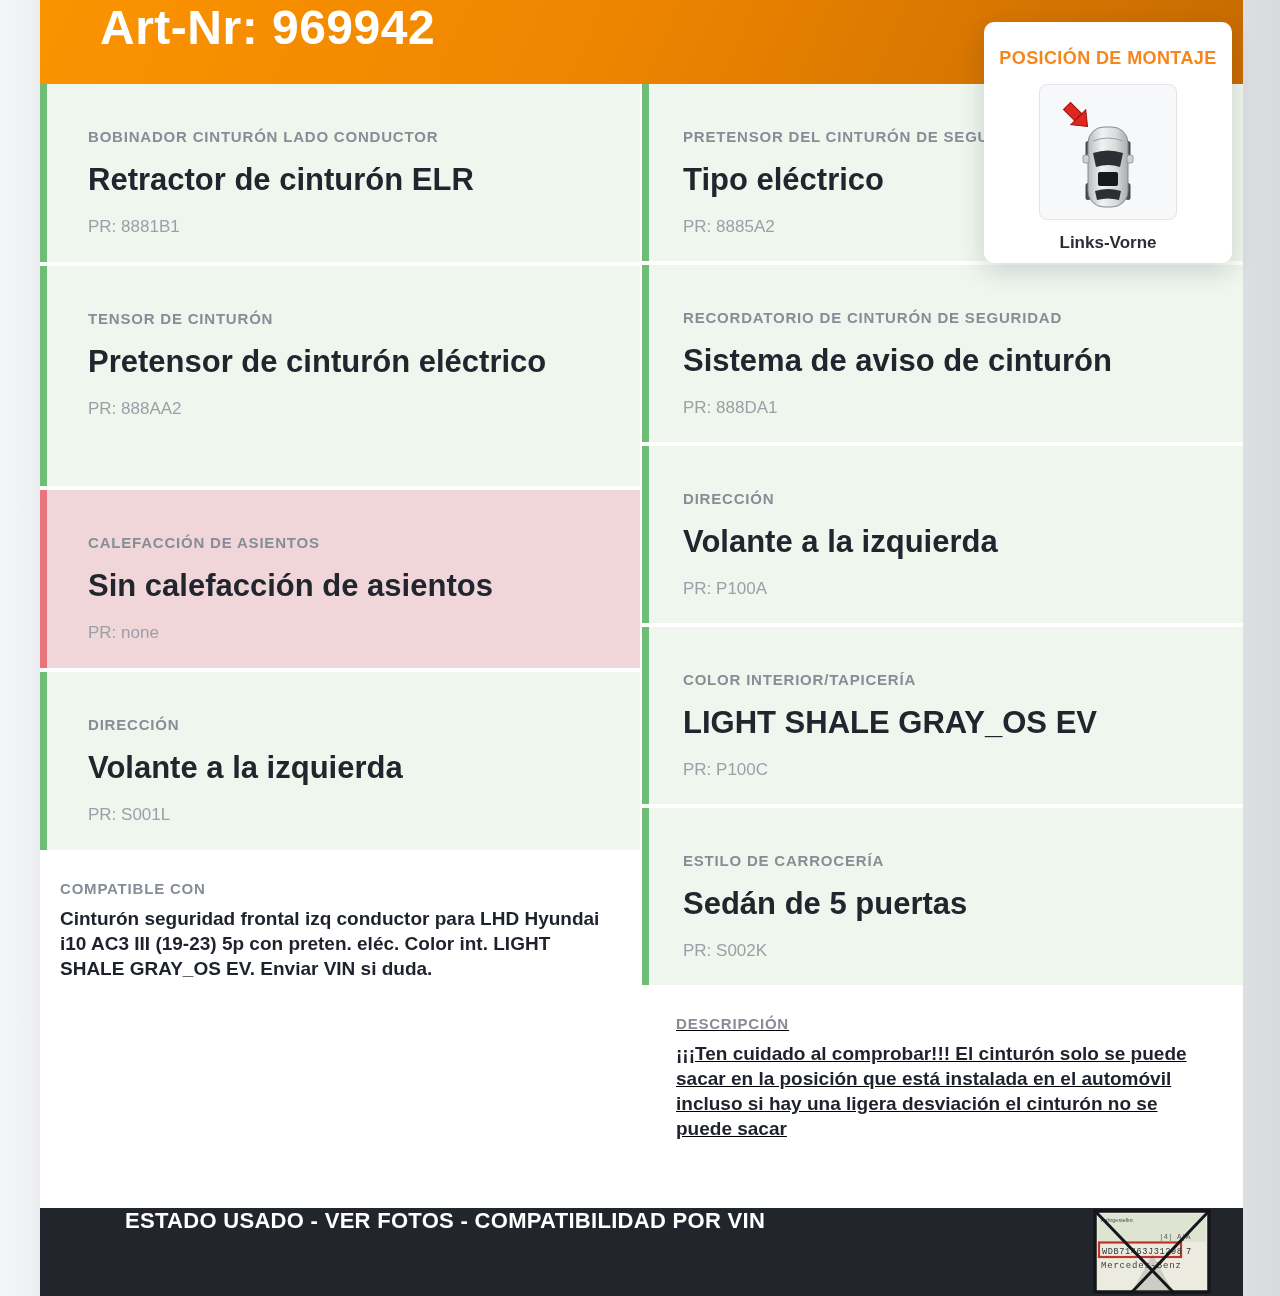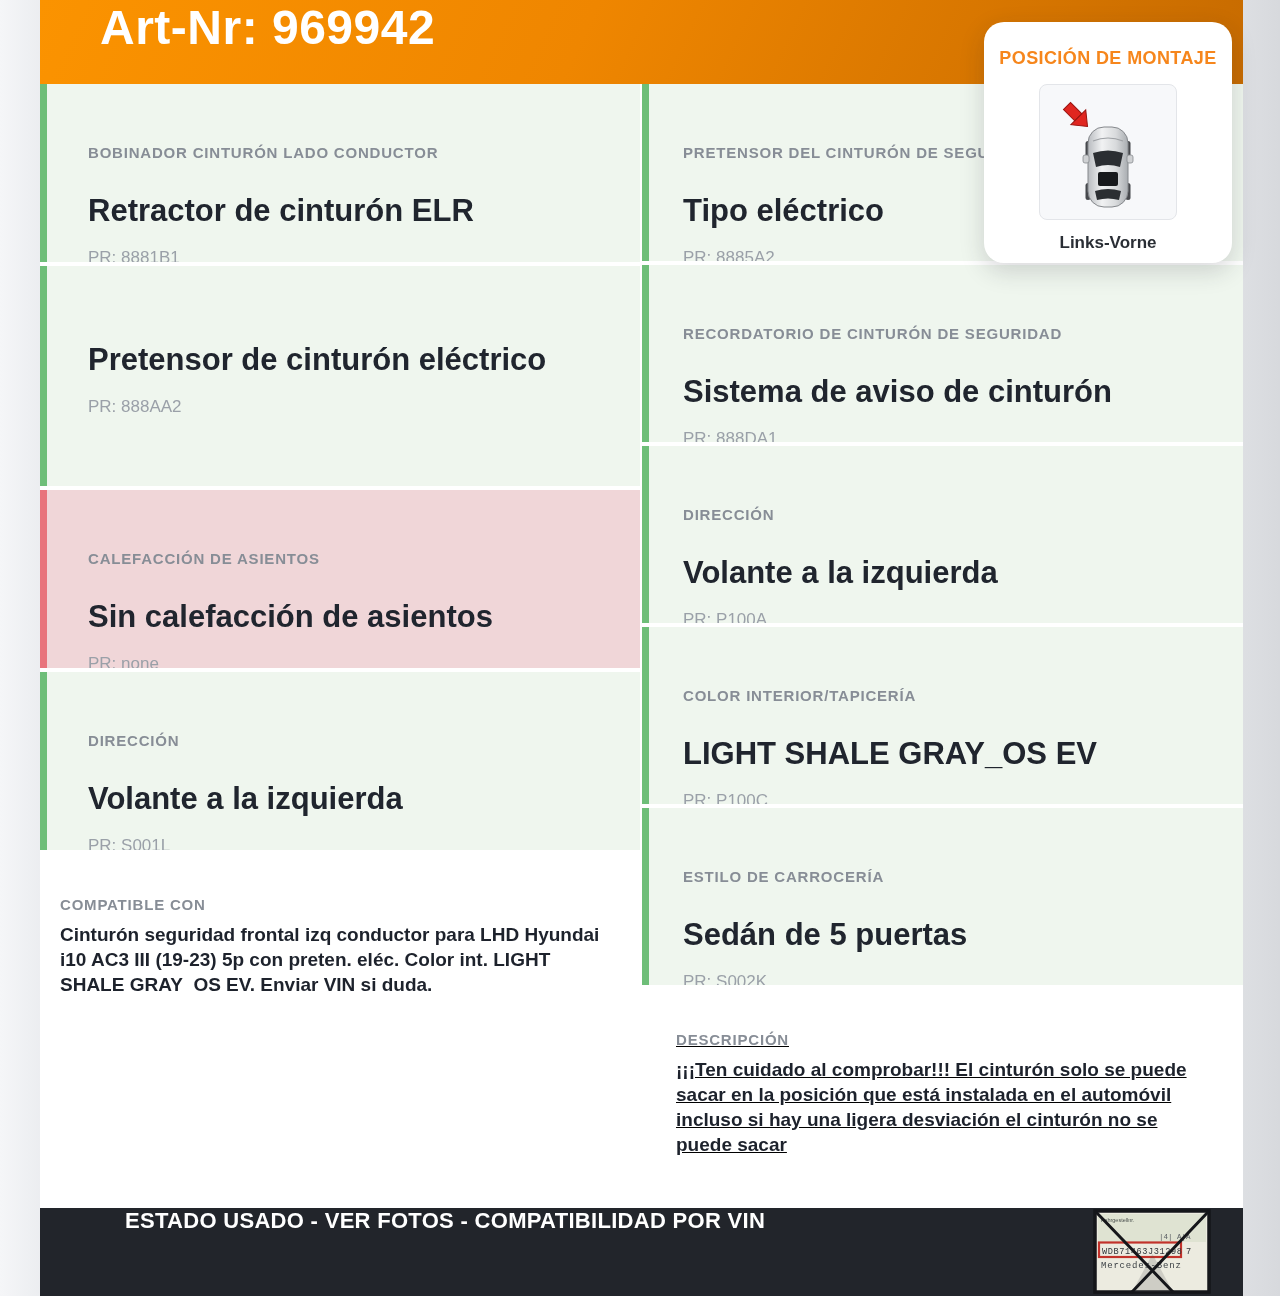--- a/index.html
+++ b/index.html
@@ -35,24 +35,24 @@
     margin-bottom:4px;
     padding:44px 28px 0 41px;
     height:178px;
     overflow:hidden;
   }
   .col-right .card { height:177px; padding-left:34px; }
   .card.tall { height:220px; }
   .card.warn { background:#f0d6d8; border-left-color:#e8747c; }
   .spec-label {
     font-size:15px; font-weight:bold; color:#878d96;
-    letter-spacing:.8px; text-transform:uppercase; white-space:nowrap;margin-top:16px;
+    letter-spacing:.8px; text-transform:uppercase; white-space:nowrap;
   }
   .spec-value {
-    margin-top:29px;
+    margin-top:14px;
     font-size:31px; font-weight:bold; color:#20252e; line-height:42px;
   }
   .spec-pr {
     margin-top:16px;
     font-size:17px; color:#9aa0a8;
   }
   
   .card-white {
     background:#ffffff; border:none; margin-bottom:0;
   }
@@ -63,21 +63,21 @@
     height:184px; padding:26px 44px 0 18px;text-decoration:underline;
   }
   .body-text {
     margin-top:9px;
     font-size:19px; font-weight:600; color:#1d222c; line-height:25px;
   }
   
   .montaje {
     position:absolute; left:944px; top:22px;
     width:248px; height:241px;
-    background:#ffffff; border-radius:20px;
+    background:#ffffff; border-radius:10px;
     box-shadow:0 8px 24px rgba(40,40,50,.18);
     z-index:5; text-align:center;
   }
   .montaje-title {
     margin-top:26px;
     color:#f6861c; font-size:18px; font-weight:800; letter-spacing:.4px;
     white-space:nowrap;
   }
   .montaje-frame {
     margin:15px auto 0;
@@ -116,20 +116,21 @@
 
   <div class="cols">
 
     <div class="col-left">
       <div class="card">
         <div class="spec-label">BOBINADOR CINTURÓN LADO CONDUCTOR</div>
         <div class="spec-value">Retractor de cinturón ELR</div>
         <div class="spec-pr">PR: 8881B1</div>
       </div>
       <div class="card tall">
+        <div class="spec-label">TENSOR DE CINTURÓN</div>
         <div class="spec-value">Pretensor de cinturón eléctrico</div>
         <div class="spec-pr">PR: 888AA2</div>
       </div>
       <div class="card warn">
         <div class="spec-label">CALEFACCIÓN DE ASIENTOS</div>
         <div class="spec-value">Sin calefacción de asientos</div>
         <div class="spec-pr">PR: none</div>
       </div>
       <div class="card">
         <div class="spec-label">DIRECCIÓN</div>

